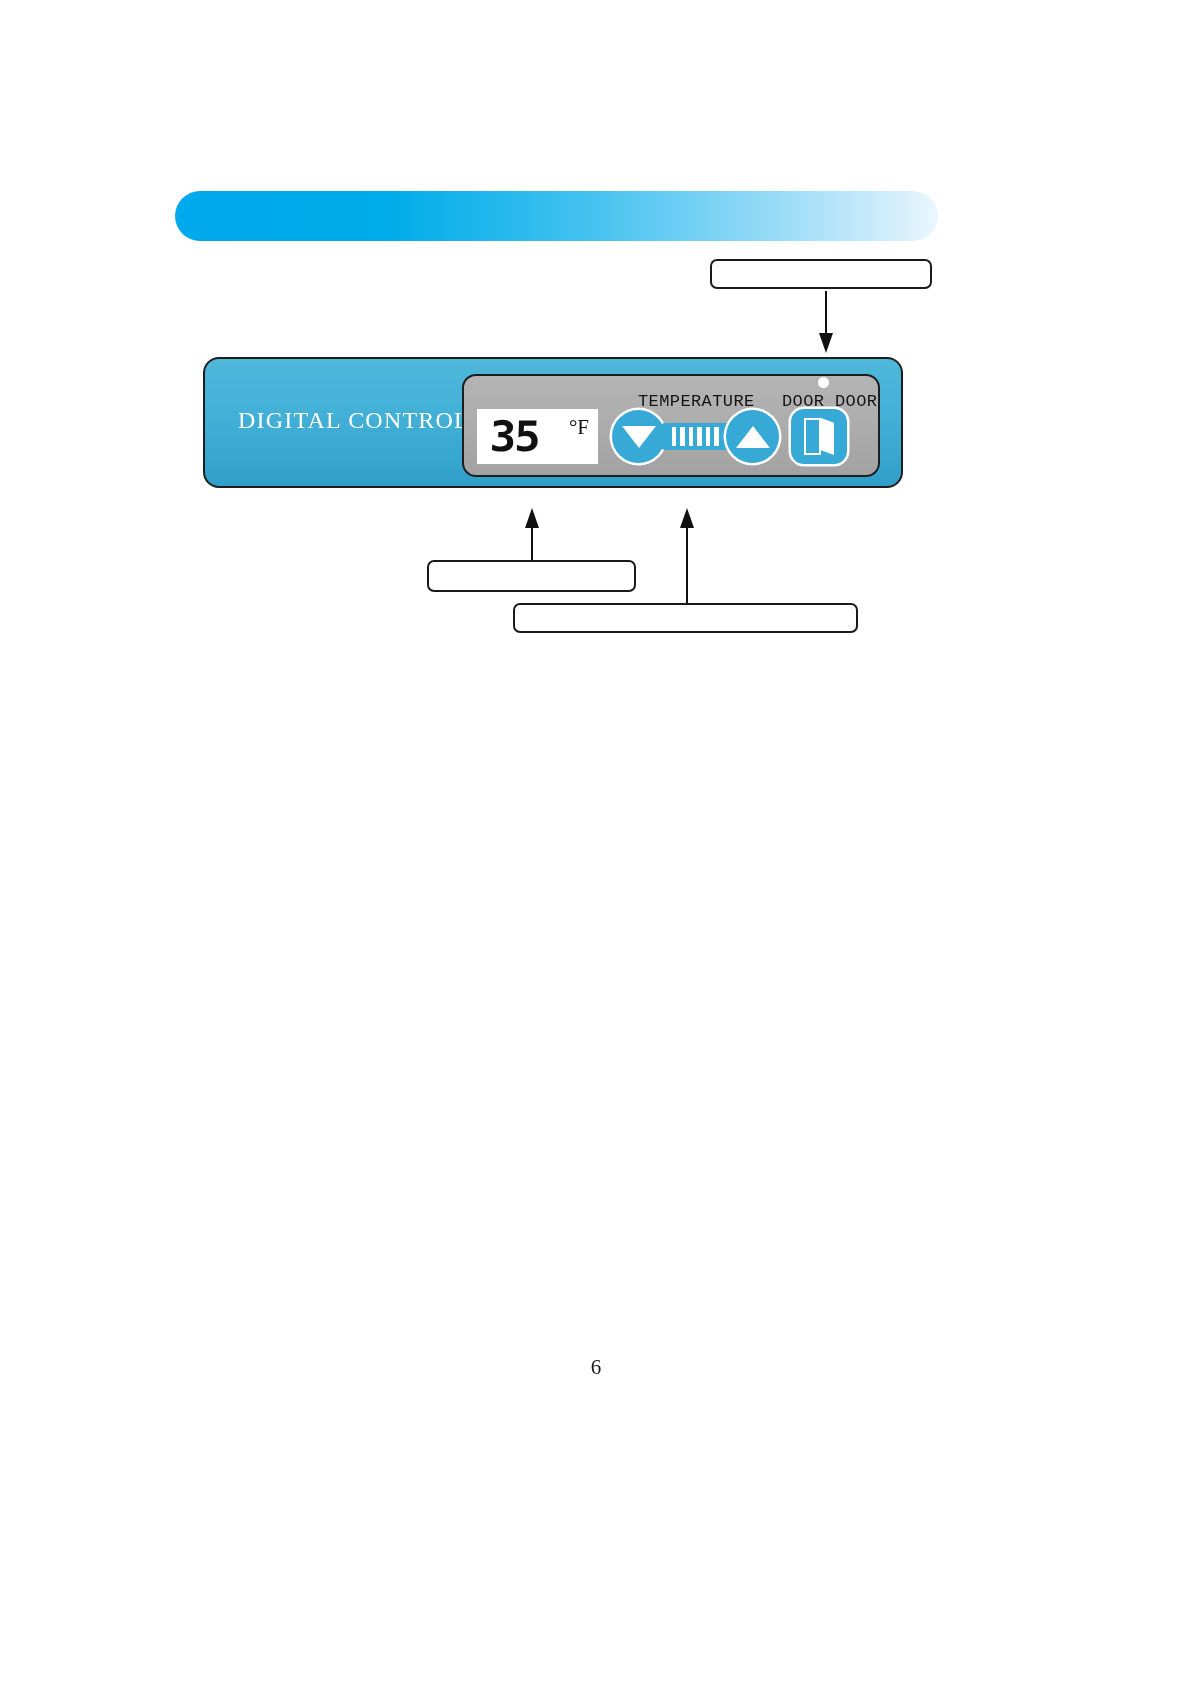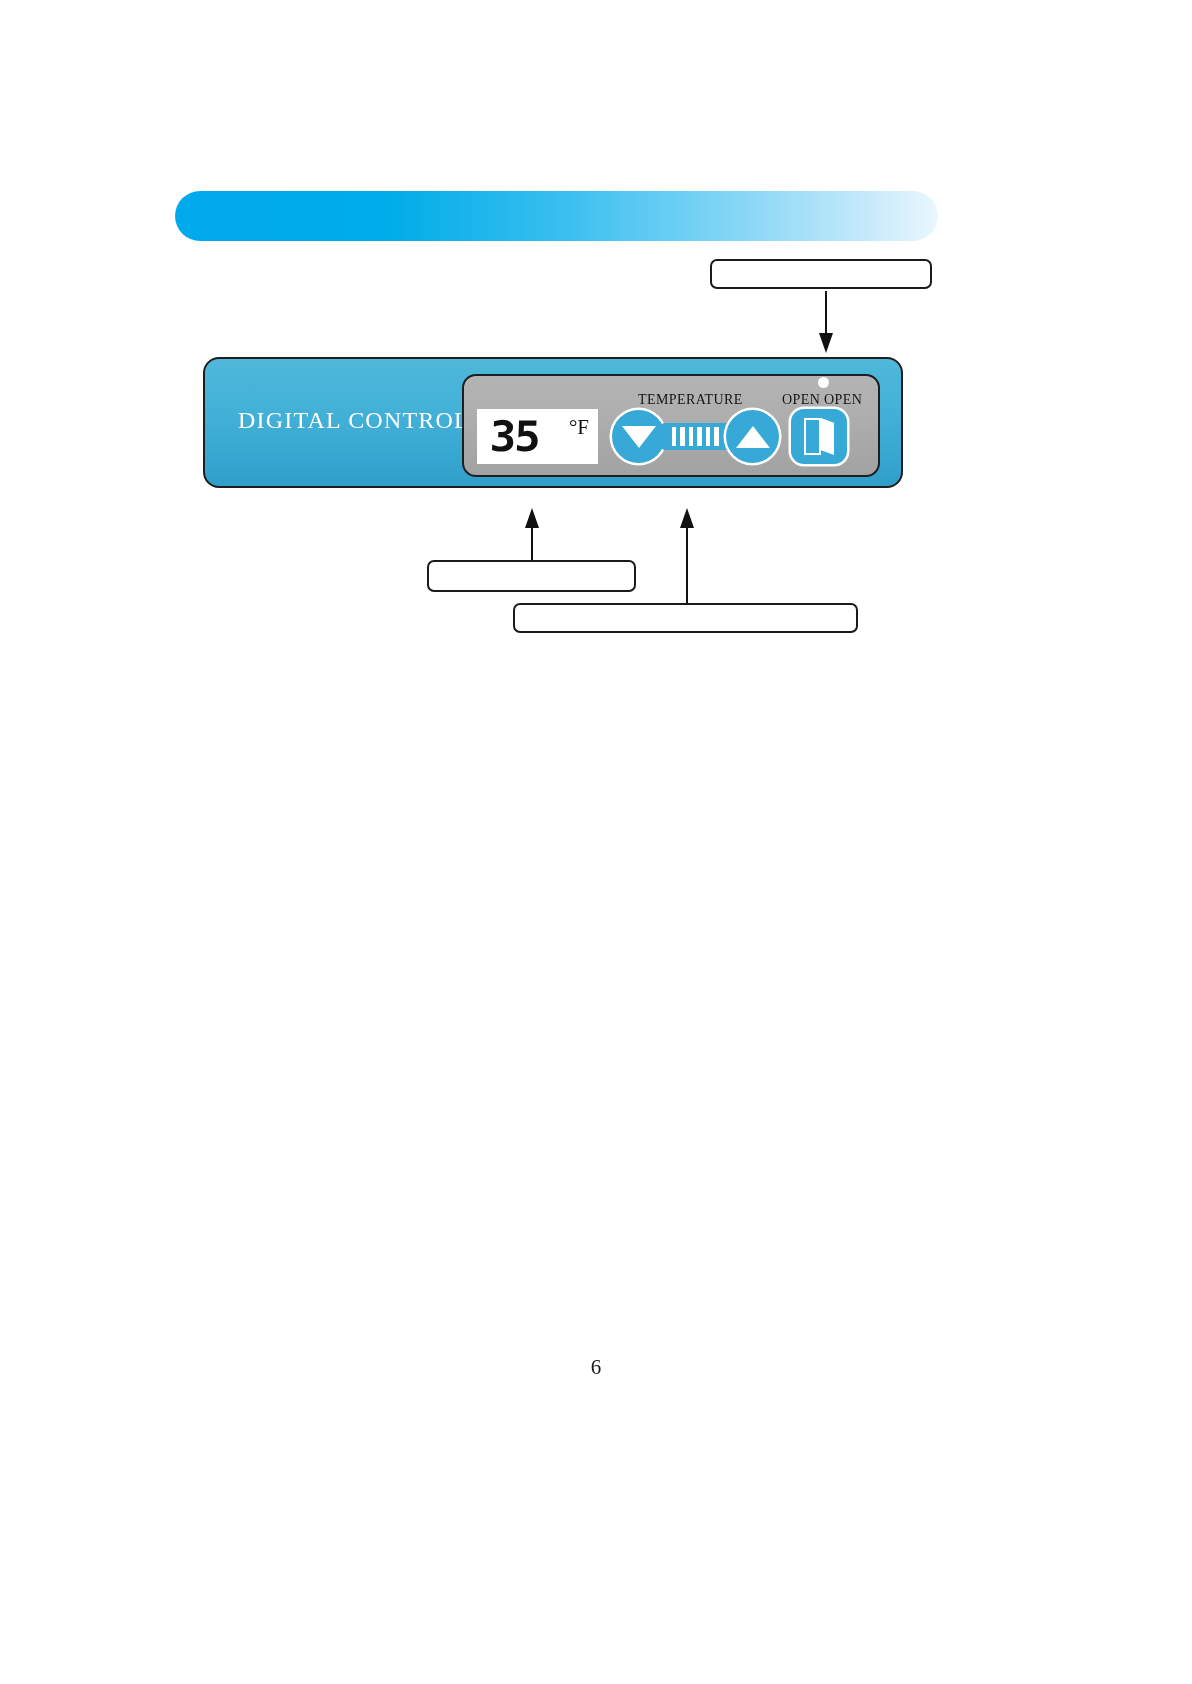--- a/index.html
+++ b/index.html
@@ -157,22 +157,22 @@
     top: 6px;
     font-family: "Liberation Serif", serif;
     font-size: 21px;
     color: #111;
     line-height: 24px;
   }
 
   
   .caption {
     position: absolute;
-    font-family: Liberation Serif, serif;
-    font-size: 14px;
+    font-family: Liberation Mono, monospace;
+    font-size: 17px;
     letter-spacing: 0.4px;
     color: #141414;
     white-space: nowrap;
   }
   .caption-temperature { left: 174px; top: 16px; }
   .caption-dooropen    { left: 318px; top: 16px; }
 
   
   .led-dot {
     position: absolute;
@@ -310,21 +310,21 @@
     <div class="brand-label">DIGITAL  CONTROL</div>
 
     <div class="display-module">
 
       <div class="lcd">
         <span class="lcd-digits">35</span>
         <span class="lcd-unit">°F</span>
       </div>
 
       <div class="caption caption-temperature">TEMPERATURE</div>
-      <div class="caption caption-dooropen">OPEN OPEN</div>
+      <div class="caption caption-dooropen">DOOR DOOR</div>
 
       <div class="led-dot"></div>
 
       <div class="key-round key-down">
         <span class="glyph glyph-down"></span>
       </div>
 
       <div class="bar-indicator">
         <span class="seg"></span>
         <span class="seg"></span>

